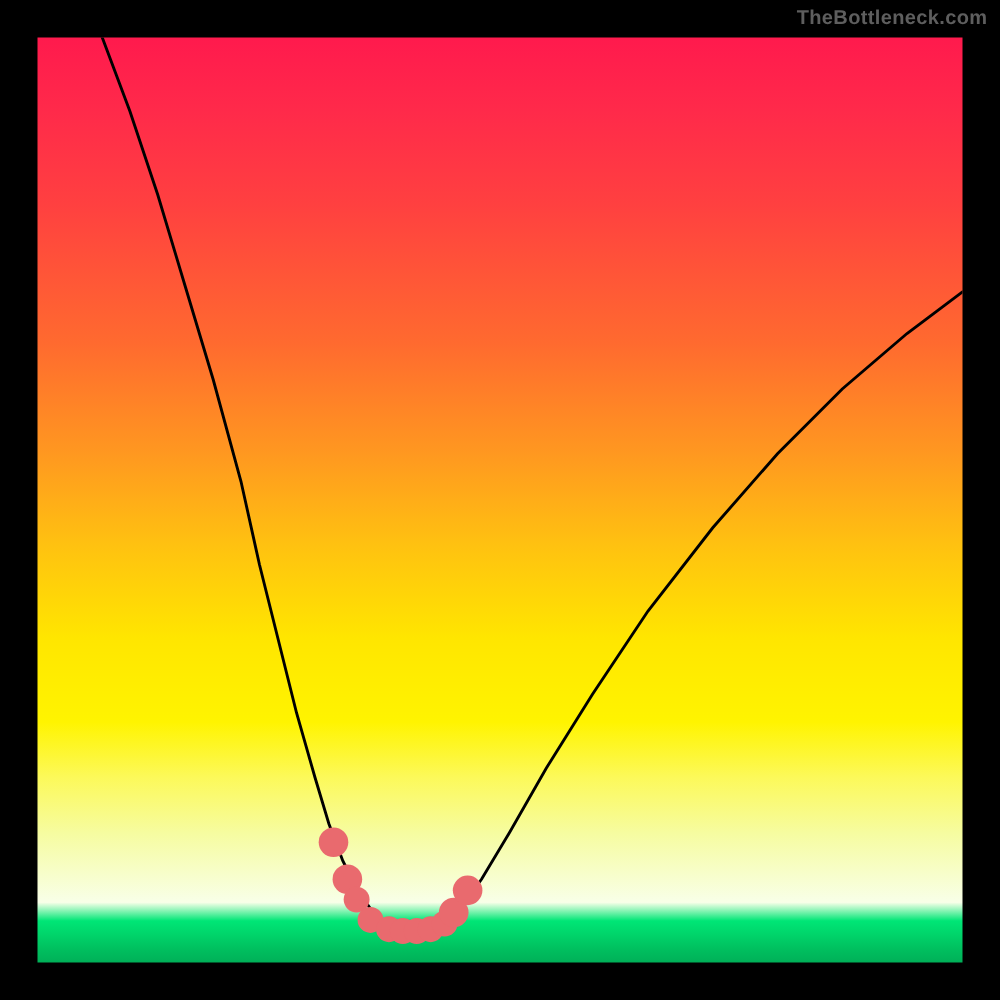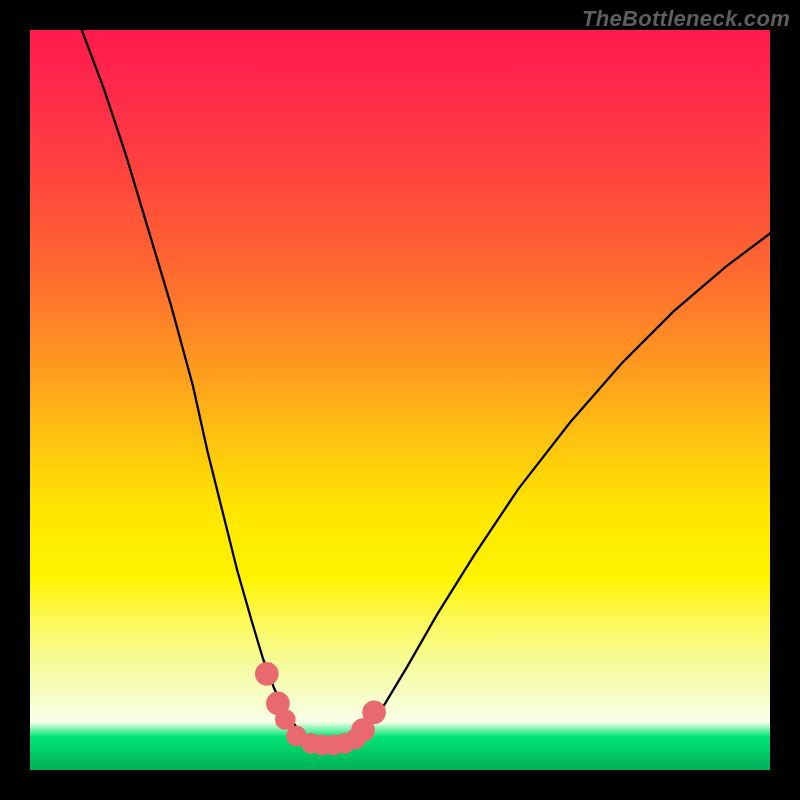--- a/index.html
+++ b/index.html
@@ -39,25 +39,24 @@
       #00d46a 97%,
       #00c05f 98.5%,
       #00b058 100%
     );
   }
   .watermark {
     position: absolute;
     top: 6px;
     right: 10px;
     color: #5e5e5e;
-    font-size: 22px;
+    font-size: 16px;
     font-weight: 600;
     letter-spacing: 0.3px;
     user-select: none;
-    font-style: italic;
   }
   svg.curve {
     position: absolute;
     left: 0;
     top: 0;
     width: 740px;
     height: 740px;
   }
 </style>
 </head>

